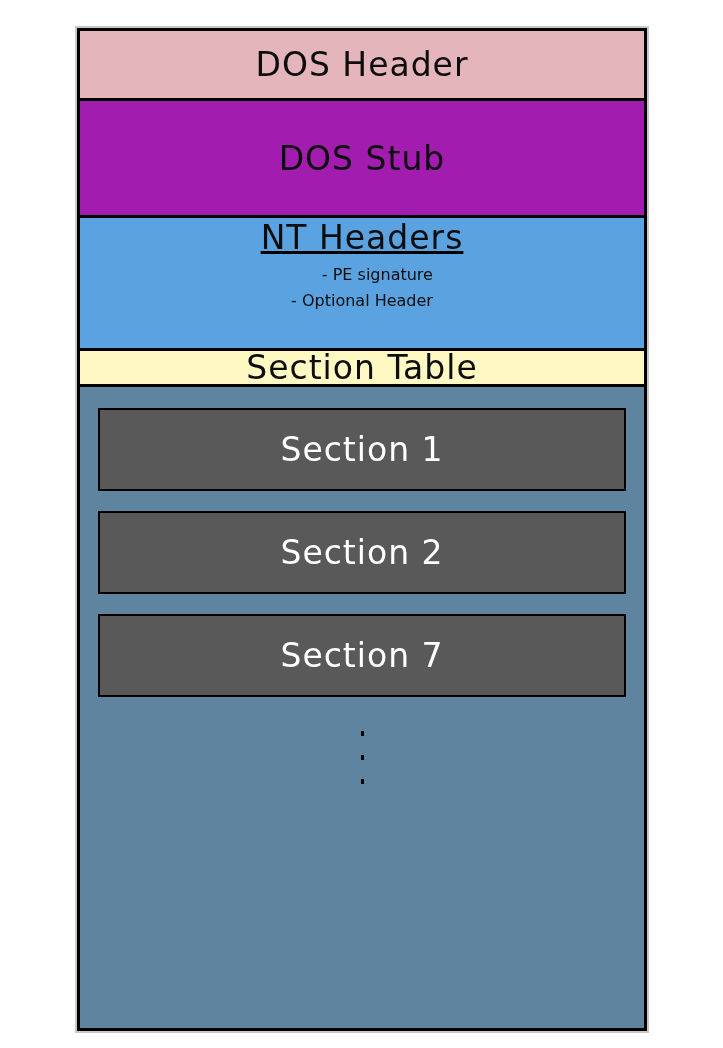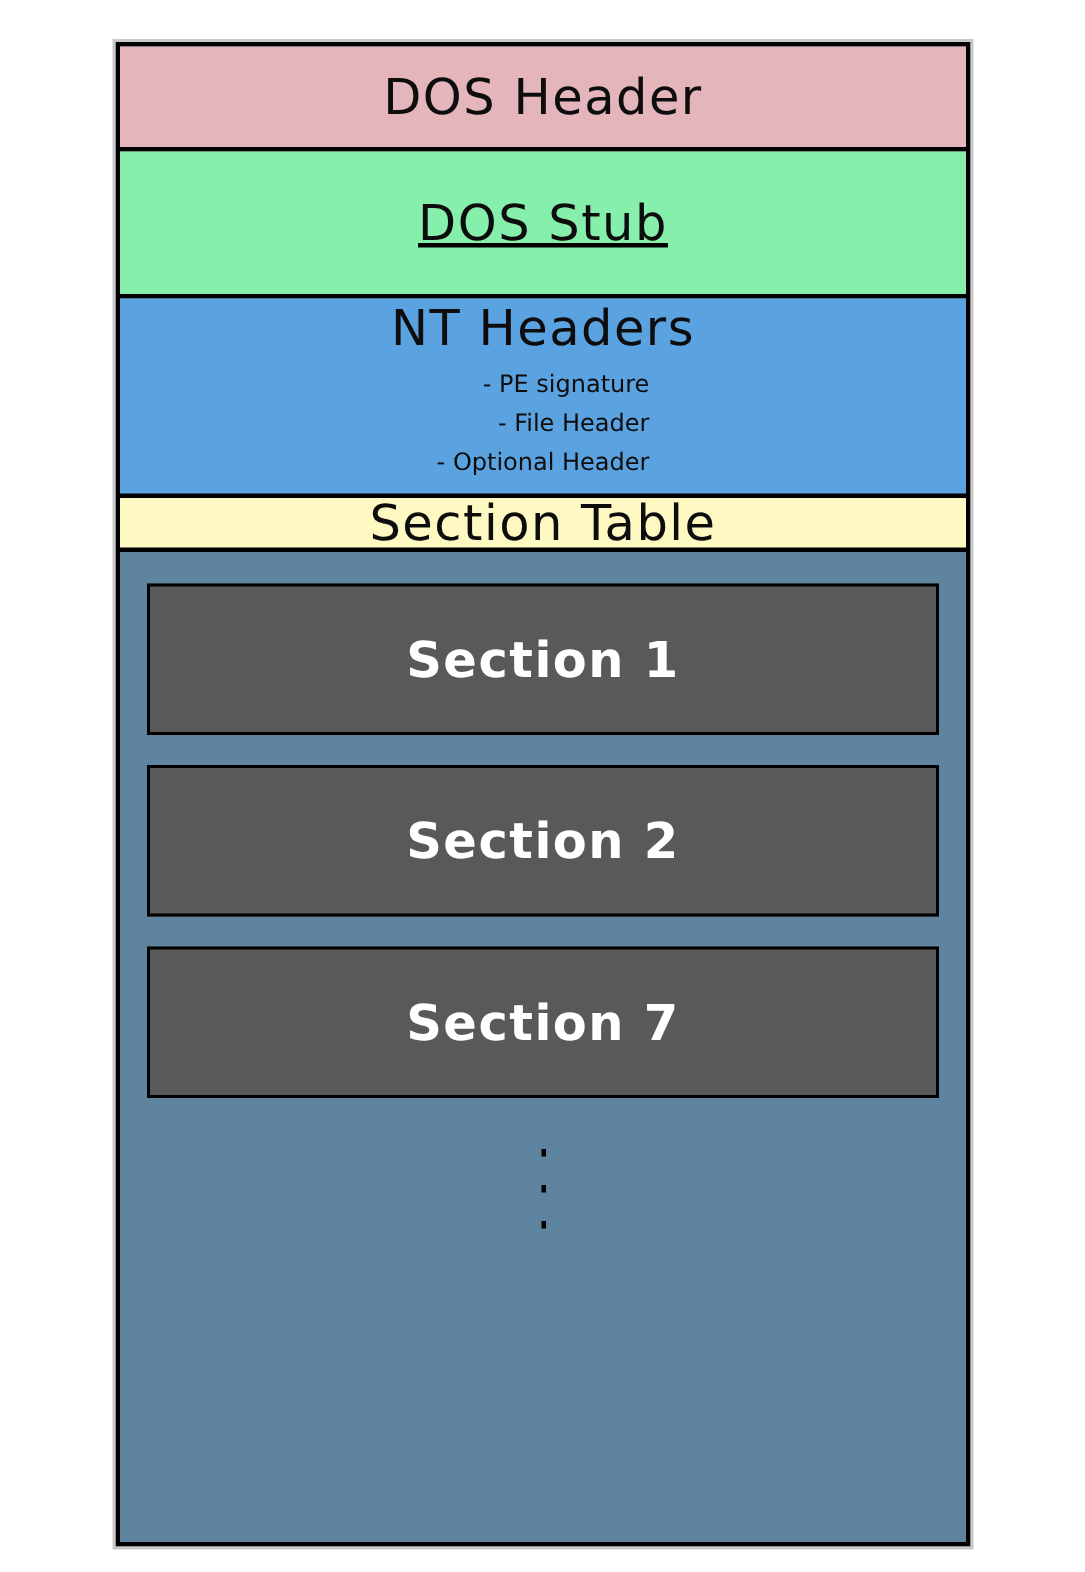--- a/index.html
+++ b/index.html
@@ -36,29 +36,30 @@
     font-size: 33px;
     letter-spacing: 1px;
     color: #0d0d0d;
   }
   .dos-header {
     height: 70px;
     background: #e4b6bb;
     display: flex; align-items: center; justify-content: center;
   }
   .dos-stub {
-    height: 98px;
-    background: #86efac;
-    display: flex; align-items: center; justify-content: center; text-decoration: underline;
+    height: 117px;
+    background: #a21caf;
+    display: flex; align-items: center; justify-content: center;
   }
   .nt-headers {
     height: 133px;
     background: #5aa3e0;
     text-align: center;
     padding-top: 2px;
+    text-decoration: underline;
   }
   .nt-title {
     font-size: 33px;
     letter-spacing: 1px;
     line-height: 36px;
     color: #0d0d0d;
   }
   .nt-list {
     display: inline-block;
     text-align: right;
@@ -74,29 +75,28 @@
   }
   .sections {
     flex: 1;
     background: #5e84a0;
     box-sizing: border-box;
     padding-top: 21px;
   }
   .section-box {
     box-sizing: border-box;
     width: 528px;
-    height: 101px;
+    height: 83px;
     margin: 0 auto 20px auto;
     background: #595959;
     border: 2px solid #000000;
     display: flex; align-items: center; justify-content: center;
     font-size: 33px;
     letter-spacing: 1px;
     color: #ffffff;
-    font-weight: bold;
   }
   .section-box.no-gap { margin-bottom: 0; }
   .dots-block {
     height: 80px;
     display: flex;
     flex-direction: column;
     align-items: center;
     justify-content: center;
     row-gap: 19px;
   }
@@ -117,21 +117,20 @@
     </div>
 
     <div class="band dos-stub">
       <span class="big-label">DOS Stub</span>
     </div>
 
     <div class="band nt-headers">
       <div class="nt-title">NT Headers</div>
       <div class="nt-list">
         <div>- PE signature</div>
-        <div>- File Header</div>
         <div>- Optional Header</div>
       </div>
     </div>
 
     <div class="band section-table">
       <span class="big-label">Section Table</span>
     </div>
 
     <div class="sections">
       <div class="section-box">

